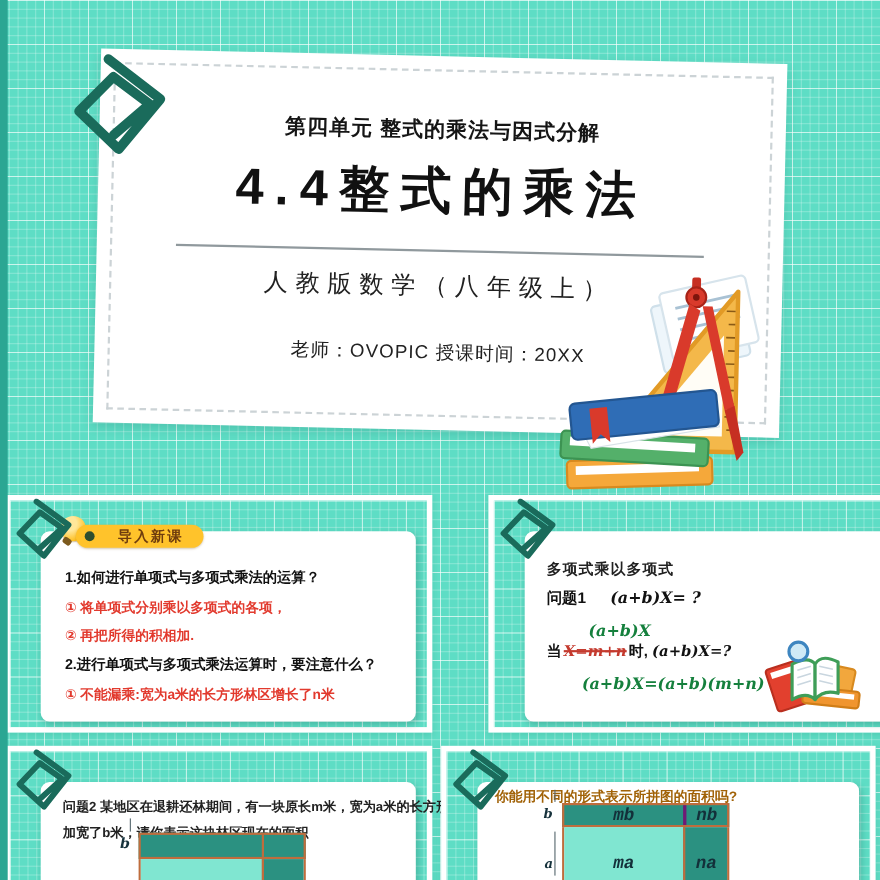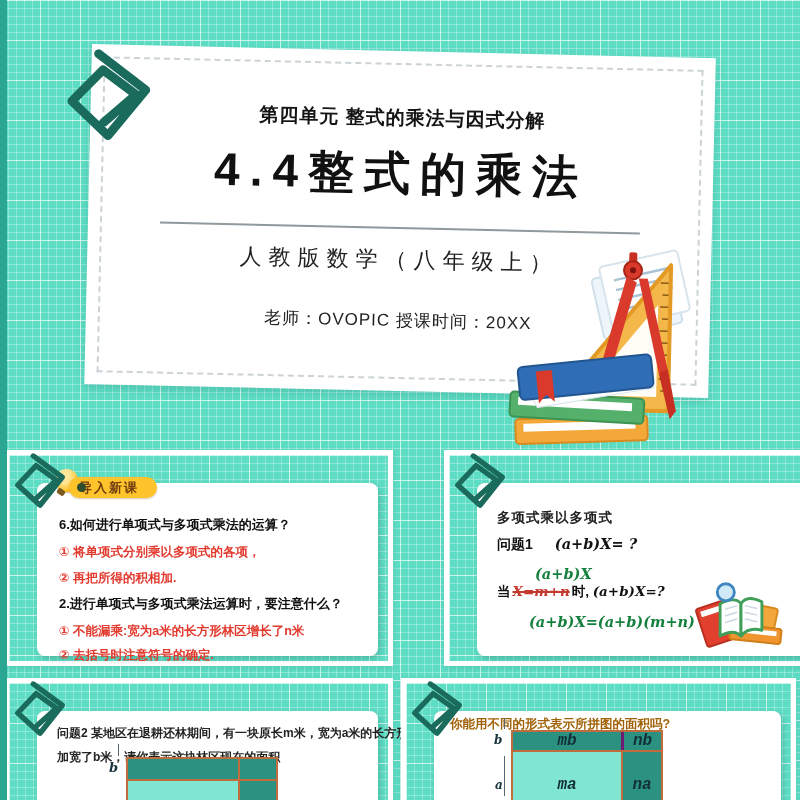--- a/index.html
+++ b/index.html
@@ -39,21 +39,21 @@
   .card4{left:4px;top:678px;width:389px;height:170px;}
   .card5{left:401px;top:678px;width:395px;height:170px;}
   .card .clip{left:2px;top:-2px;width:58px;height:62px;}
 
   
   .badge{position:absolute;left:18px;top:-12px;height:34px;}
   .bulb{position:absolute;left:0;top:-2px;width:23px;height:23px;border-radius:50%;
     background:radial-gradient(circle at 35% 30%, #ffe79a 0 30%, #ffc32b 70%, #f0a90f 100%);
     box-shadow:0 1px 1px rgba(120,80,0,.35);}
   .bulb:after{content:"";position:absolute;left:2px;bottom:-3px;width:8px;height:6px;background:#7c5a1d;border-radius:2px;transform:rotate(35deg);}
-  .pill{position:absolute;left:14px;top:6px;height:21px;line-height:21px;padding:0 18px 0 10px;background:#FFC32B;
+  .pill{position:absolute;left:14px;top:6px;height:21px;line-height:21px;padding:0 18px 0 38px;background:#FFC32B;
     border-radius:12px;font-size:13px;font-weight:bold;color:#6F3D0E;letter-spacing:2px;box-shadow:0 1px 2px rgba(120,80,0,.3);white-space:nowrap;}
   .pill .dot{position:absolute;left:8px;top:6px;width:9px;height:9px;border-radius:50%;background:#2e4e2f;}
 
   
   .s2-q{position:absolute;left:22px;font-size:13px;font-weight:bold;color:#111;white-space:nowrap;}
   .s2-a{position:absolute;left:22px;font-size:12.5px;font-weight:bold;color:#E23A2E;white-space:nowrap;}
 
   
   .s3-head{position:absolute;left:20px;top:26px;font-size:13.5px;font-weight:bold;color:#222;letter-spacing:1px;}
   .s3-problem{position:absolute;left:20px;top:52px;font-size:14px;font-weight:bold;color:#111;}
@@ -173,26 +173,25 @@
 
   <div class="card card2 teal">
     <div class="paper">
       <div class="badge">
         <span class="bulb"></span>
         <span class="pill">
           <span class="dot"></span>
           <span>导入新课</span>
         </span>
       </div>
-      <div class="s2-q" style="top:33px">6.如何进行单项式与多项式乘法的运算？</div>
+      <div class="s2-q" style="top:33px">1.如何进行单项式与多项式乘法的运算？</div>
       <div class="s2-a" style="top:61px">① 将单项式分别乘以多项式的各项，</div>
       <div class="s2-a" style="top:87px">② 再把所得的积相加.</div>
       <div class="s2-q" style="top:112px">2.进行单项式与多项式乘法运算时，要注意什么？</div>
       <div class="s2-a" style="top:140px">① 不能漏乘:宽为a米的长方形林区增长了n米</div>
-      <div class="s2-a" style="top:164px">② 去括号时注意符号的确定.</div>
     </div>
     <div class="clip">
       <svg viewBox="0 0 60 64">
           <use href="#paperclip"></use>
         </svg>
     </div>
   </div>
 
   <div class="card card3 teal">
     <div class="paper">

